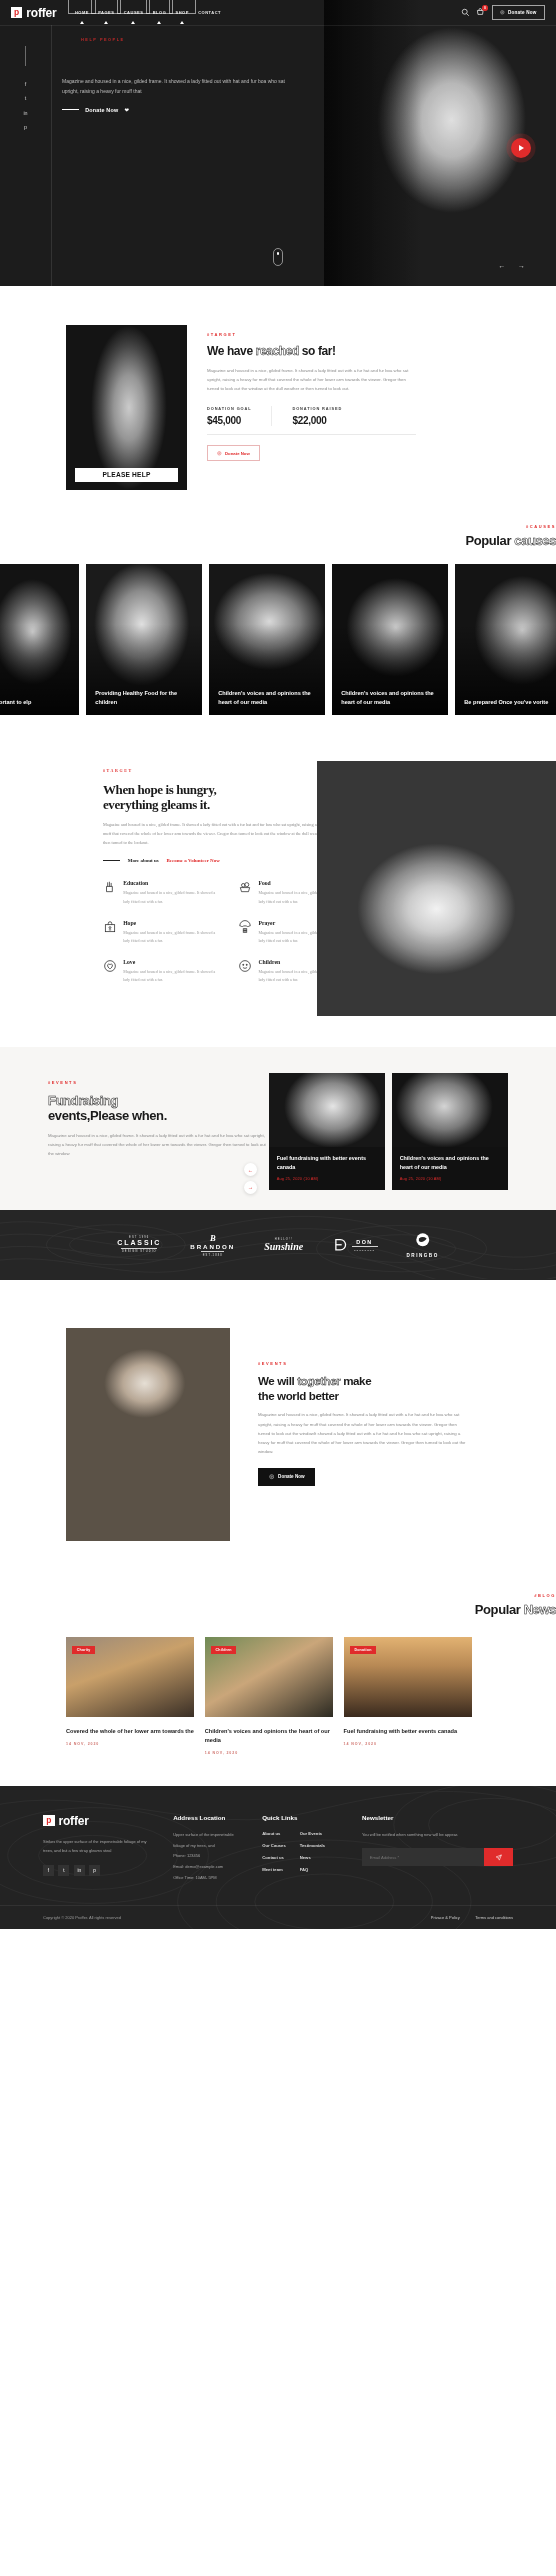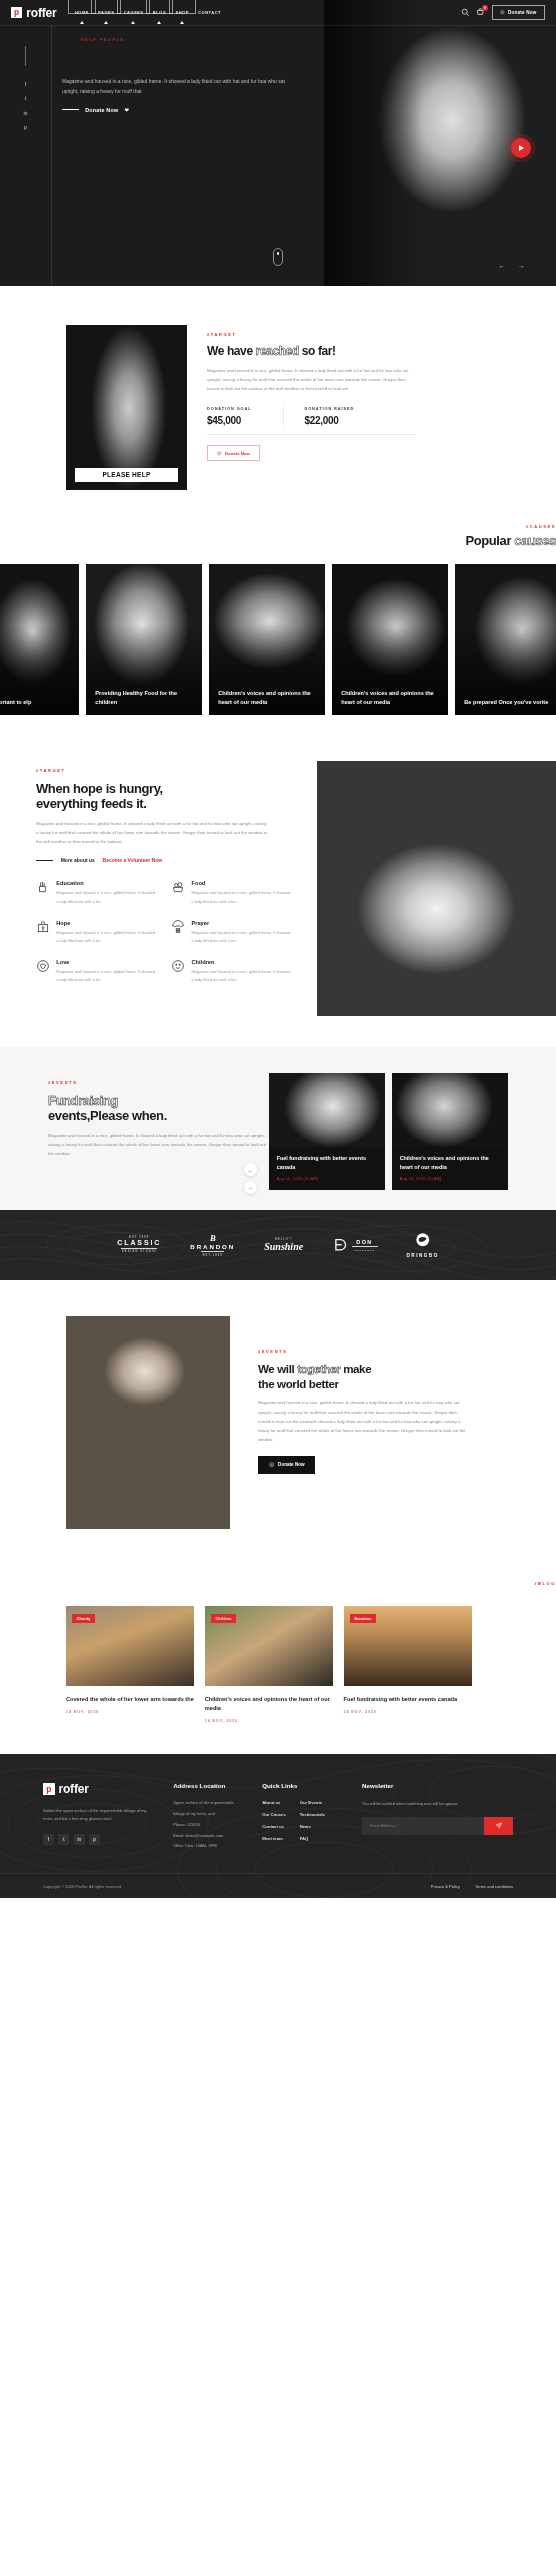--- a/index.html
+++ b/index.html
@@ -123,21 +123,21 @@
   }
   .please-help{
     position:absolute; left:9.3px; bottom:7.7px; right:9.3px; background:#fff; color:#111;
     text-align:center; font-size:6.6px; font-weight:800; padding:3.9px 0; letter-spacing:0.2px;
   }
   .tag{ color:#e02b2b; font-size:4px; letter-spacing:1.6px; font-weight:700; }
   .h2{ font-size:12px; font-weight:800; letter-spacing:-0.4px; margin-top:5.4px; line-height:1.2;}
   .outline-dark{ color:transparent; -webkit-text-stroke:0.5px #1a1a1a; }
   .body-p{ color:#8b8b8b; font-size:4.3px; line-height:2.15; margin-top:7px; }
   .stats{ display:flex; margin-top:12.4px; border-bottom:0.8px solid #e9e9e9; padding-bottom:8.5px;}
-  .stat{ padding-right:32px; }
+  .stat{ padding-right:20px; }
   .stat + .stat{ border-left:0.8px solid #ececec; padding-left:20px; padding-right:0;}
   .stat-l{ font-size:3.9px; letter-spacing:0.9px; color:#3a3a3a; font-weight:700;}
   .stat-v{ font-size:10px; font-weight:800; margin-top:3.9px; letter-spacing:-0.3px;}
   .btn-ghost{
     margin-top:10px; display:inline-flex; align-items:center; gap:3.1px;
     border:0.8px solid #e9b6b6; color:#e02b2b; font-size:4.3px; font-weight:700;
     padding:4.6px 9.3px; cursor:pointer;
   }
 
   
@@ -152,21 +152,21 @@
   .cause .ph{ position:absolute; inset:0; }
   .cause .sh{ position:absolute; inset:0; background:linear-gradient(180deg,rgba(0,0,0,0) 40%,rgba(0,0,0,.85) 100%); }
   .cause .ttl{
     position:absolute; left:9.3px; right:9.3px; bottom:8.5px; color:#fff;
     font-size:5.6px; font-weight:700; line-height:1.55;
   }
   .causes-row{ display:flex; gap:7px; margin-left:-37px; }
 
   
   .sec-hope{ display:flex; padding:40px 0 0; }
-  .hope-left{ padding-left:36px; width:309px;}
+  .hope-left{ padding-left:103px; width:309px;font-family:Liberation Serif, serif;}
   .hope-right{ flex:1; margin-left:7.7px; height:255px;
     background:
       radial-gradient(ellipse 93px 77px at 50% 58%, #efece8 0%, #cdc8c2 30%, #8f8a84 58%, #3d3a37 85%),
       linear-gradient(180deg,#b9b4ae,#7d7872);
     filter:grayscale(1) contrast(1.05);
   }
   .hope-links{ margin-top:10.8px; display:flex; align-items:center; gap:7.7px;}
   .lnk-dark{ font-size:5px; font-weight:700; color:#1a1a1a; cursor:pointer;}
   .lnk-red{ font-size:5px; font-weight:700; color:#e02b2b; cursor:pointer;}
   .feat-grid{ margin-top:17px; display:grid; grid-template-columns:1fr 1fr; gap:14px 15.5px; width:255px;}
@@ -193,21 +193,21 @@
   .sec-logos{ background:#262626; height:70px; display:flex; align-items:center;
     justify-content:center; gap:29px; position:relative; overflow:hidden;}
   .topo{ position:absolute; inset:0; opacity:.055; }
   .logo-it{ color:#fff; text-align:center; position:relative; z-index:2; filter:grayscale(1); }
   .lg-sm{ font-size:2.6px; letter-spacing:1.1px; opacity:.85;}
   .lg-md{ font-size:8.5px; font-weight:800; letter-spacing:1.9px;}
   .lg-script{ font-size:10px; font-style:italic; font-family:"Liberation Serif", serif; font-weight:700;}
   .lg-rule{ height:0.8px; background:#fff; opacity:.8; margin:1.5px auto; width:36px;}
 
   
-  .sec-together{ display:flex; padding:36px 0 16px; }
+  .sec-together{ display:flex; padding:36px 0 16px;margin-top:12px; }
   .tg-img{ width:164px; height:213px; margin-left:66px; flex:none;
     background:
       radial-gradient(ellipse 54px 46px at 48% 26%, #e7dfd4 0%, #b9a894 40%, #5c5246 75%),
       linear-gradient(180deg,#8fa07f 0%, #6d7a60 45%, #3f4739 100%);
     filter:saturate(.9);
   }
   .tg-right{ padding-left:28px; padding-right:31px; padding-top:26px;}
   .btn-dark{ margin-top:11.6px; display:inline-flex; align-items:center; gap:3.9px;
     background:#111; color:#fff; font-size:4.6px; font-weight:700; padding:6.2px 10.8px; cursor:pointer;}
 
@@ -415,21 +415,21 @@
         </article>
       </div>
     </div>
   </section>
 
   <section class="sec-hope">
     <div class="hope-left">
       <span class="tag">#TARGET</span>
       <h2 class="h2" style="font-size:13px">
         <span>When hope is hungry,</span><br>
-        <span>everything feeds it.</span>
+        <span>everything gleams it.</span>
       </h2>
       <p class="body-p" style="width:232px">Magazine and housed in a nice, gilded frame. It showed a lady fitted out with a fur hat and fur boa who sat upright, raising a heavy fur muff that covered the whole of her lower arm towards the viewer. Gregor then turned to look out the window at the dull weather or then turned to the lookout.</p>
       <div class="hope-links">
         <span class="cta-dash" style="background:#222"></span>
         <span class="lnk-dark">More about us</span>
         <span class="lnk-red">Become a Volunteer Now</span>
       </div>
 
       <div class="feat-grid">
         <div class="feat">
@@ -601,20 +601,24 @@
           </svg>
         <span>Donate Now</span>
       </div>
     </div>
   </section>
 
 
   <section class="sec-blog">
     <div class="sec-head">
       <span class="tag">#BLOG</span>
+      <h2 class="h2">
+        <span>Popular</span>
+        <span class="outline-dark">News</span>
+      </h2>
     </div>
     <div class="blog-grid">
       <article class="post">
         <div class="post-img" style="background:linear-gradient(160deg,#9a8a7a,#c9a06a 40%,#3a2f26 100%)">
           <span class="post-cat">Charity</span>
         </div>
         <div class="post-t">Covered the whole of her lower arm towards the</div>
         <div class="post-d">14 NOV, 2020</div>
       </article>
       <article class="post">

